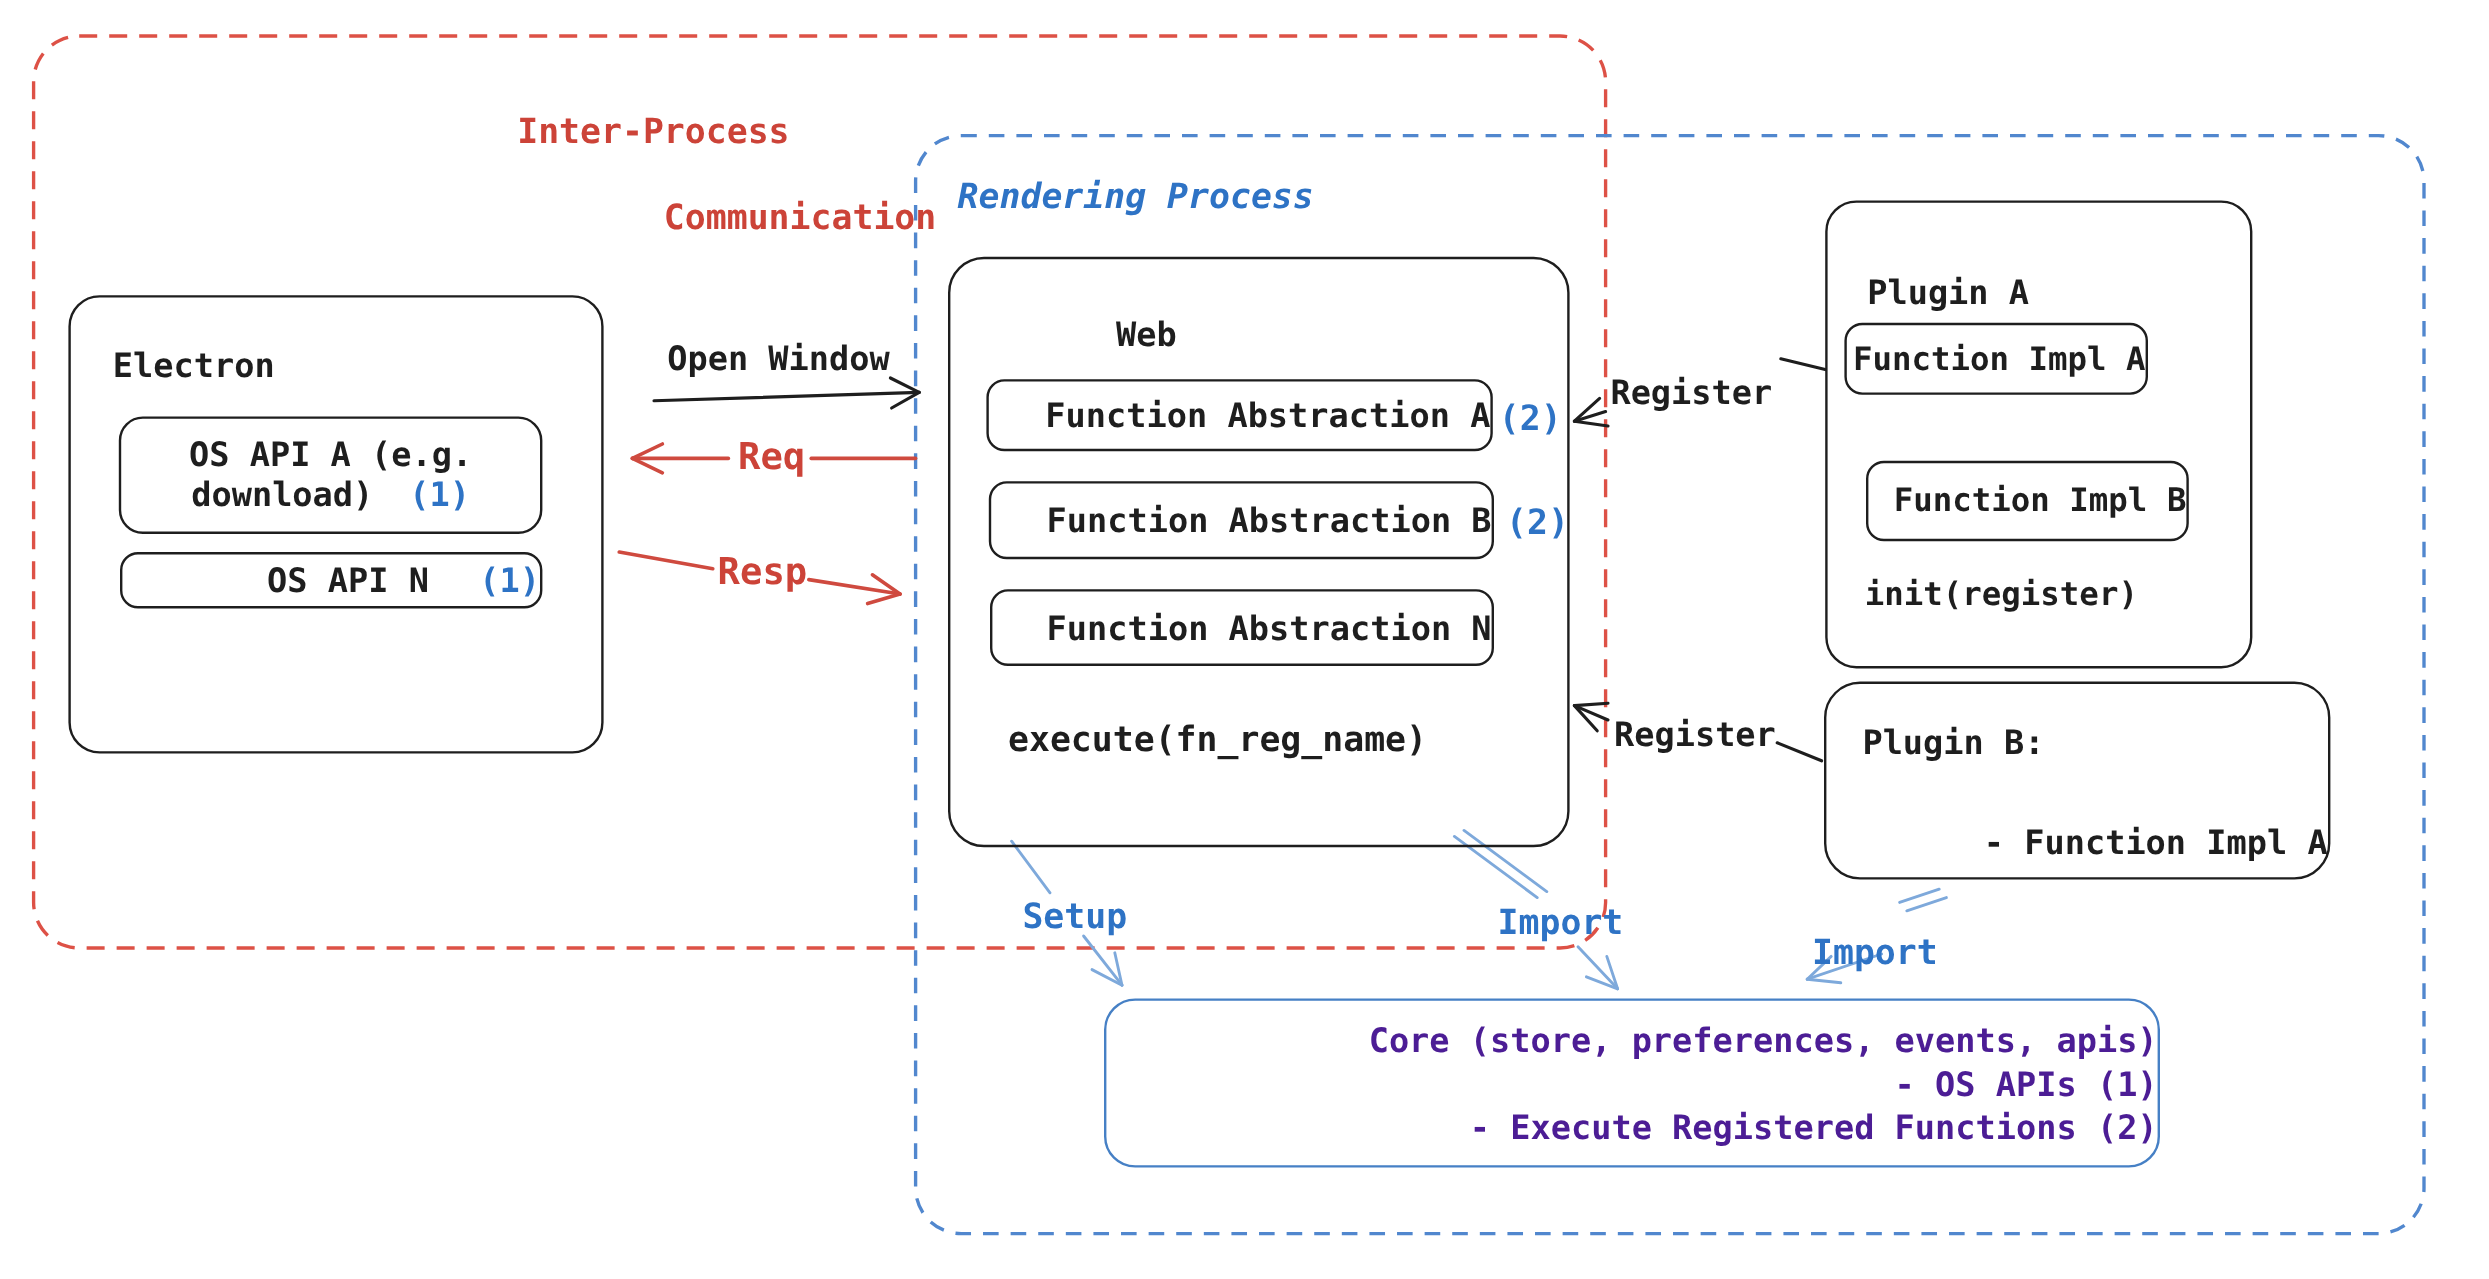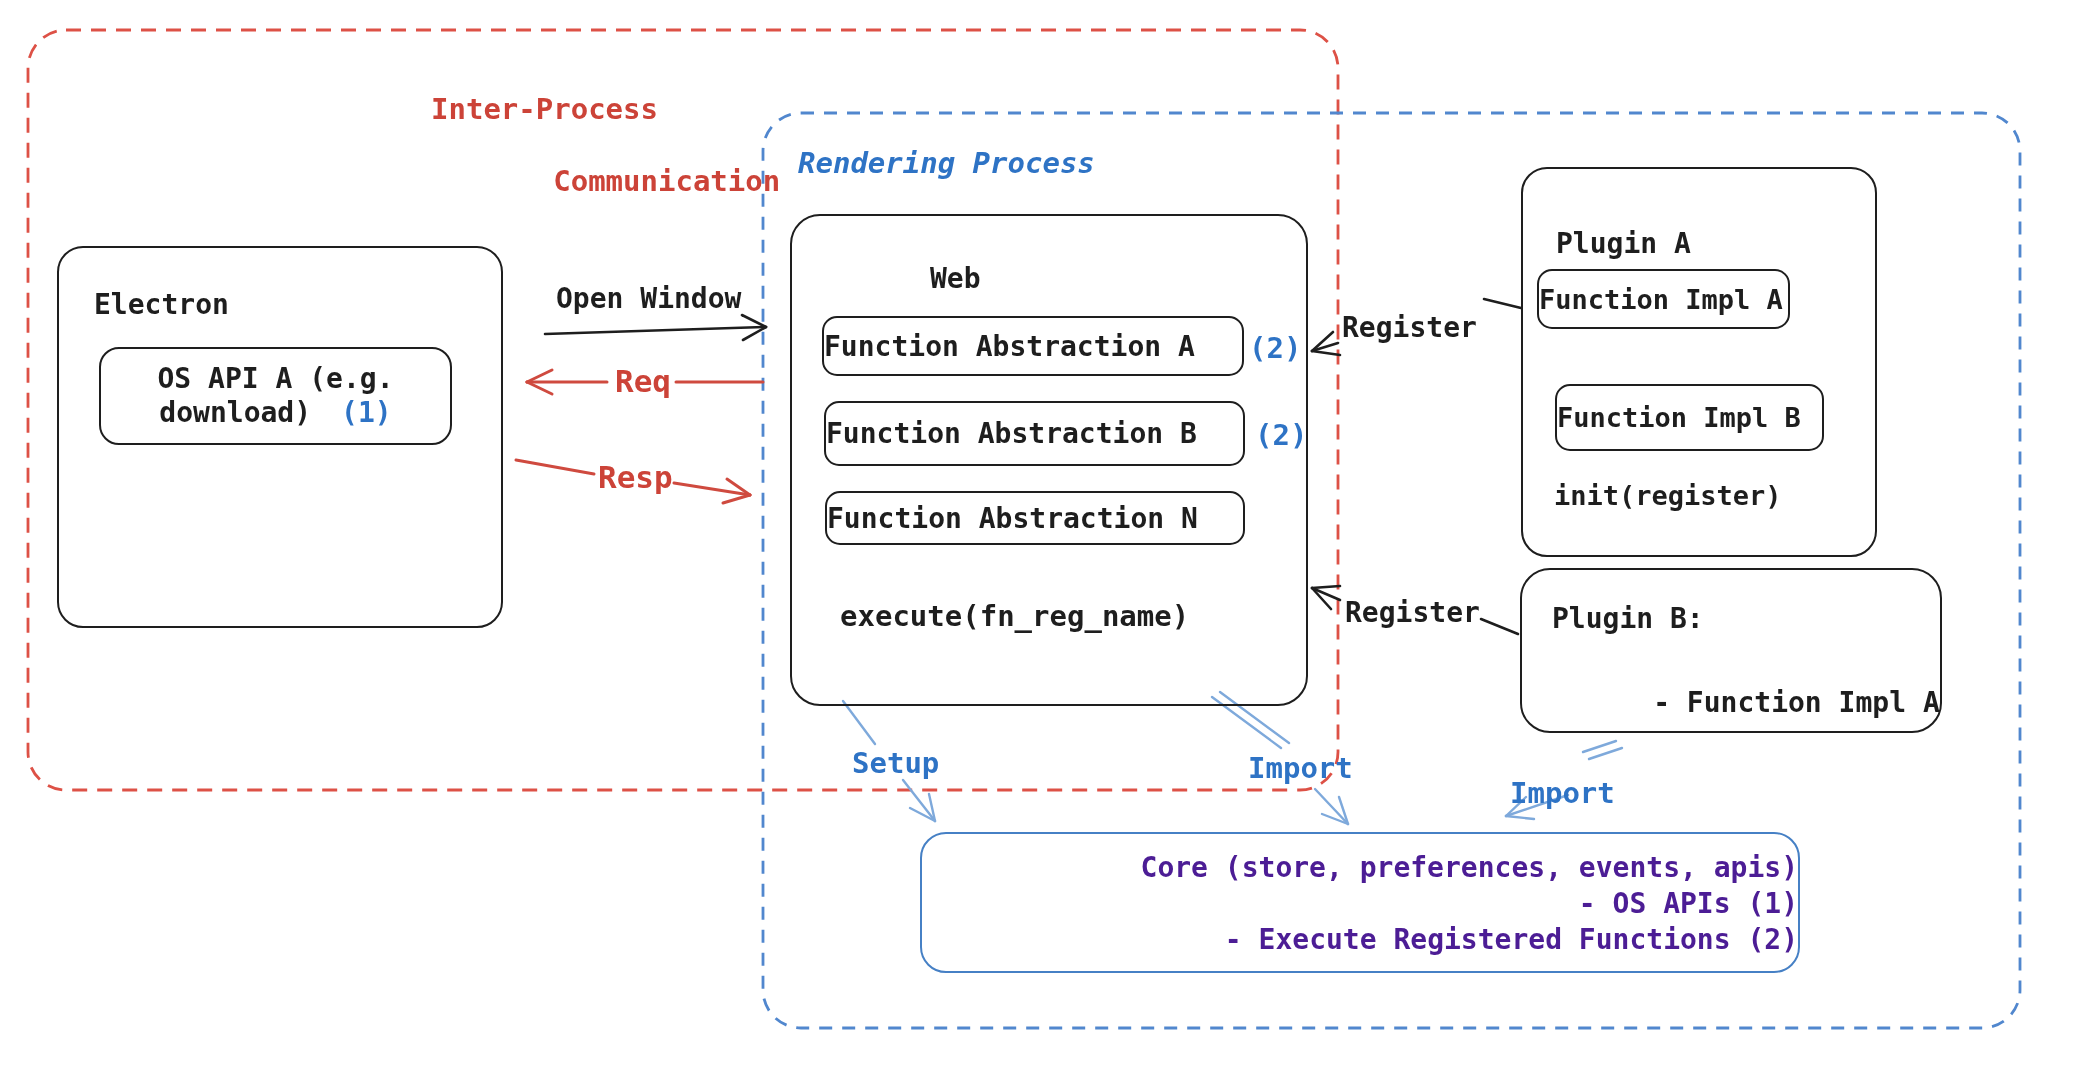--- a/index.html
+++ b/index.html
@@ -3,21 +3,21 @@
 <meta charset="utf-8">
 <style>
   html,body{margin:0;padding:0;background:#ffffff;}
   .canvas{
     position:relative;width:2074px;height:1066px;background:#ffffff;overflow:hidden;
     font-family:"DejaVu Sans Mono",monospace;font-weight:bold;color:#1e1e1e;
   }
   svg.overlay{position:absolute;left:0;top:0;width:2074px;height:1066px;pointer-events:none;}
   .box{position:absolute;border:2.6px solid #1e1e1e;border-radius:26px;background:transparent;box-sizing:border-box;}
   .subbox{position:absolute;border:2.4px solid #1e1e1e;border-radius:15px;background:transparent;box-sizing:border-box;
-          display:flex;align-items:center;justify-content:flex-start;text-align:center;font-size:28px;}
+          display:flex;align-items:center;justify-content:flex-end;text-align:center;font-size:28px;}
   .corebox{position:absolute;border:2.6px solid #4680c5;border-radius:26px;background:transparent;box-sizing:border-box;
            color:#4c1d95;font-size:28px;text-align:right;line-height:36px;padding-top:16px;}
   .lbl{position:absolute;white-space:pre;font-size:28px;line-height:34px;}
   .title-red{color:#cc4338;font-size:29px;line-height:36px;}
   .title-blue{color:#2e73c5;font-size:29px;font-style:italic;}
   .red{color:#cc4338;font-size:31px;}
   .blue{color:#2e73c5;}
   .badge{color:#2e73c5;}
   .fa-badge{position:absolute;font-size:29px;color:#2e73c5;}
   .api-lines{width:100%;text-align:center;font-size:28px;line-height:34px;}
@@ -97,31 +97,35 @@
   <div class="lbl title-blue" style="left:798px;top:146px;">Rendering Process</div>
 
   <div class="box" style="left:57px;top:246px;width:446px;height:382px;">
     <div class="lbl" style="left:35px;top:40px;">Electron</div>
     <div class="subbox" style="left:40px;top:99px;width:353px;height:98px;border-radius:20px;">
       <div class="api-lines">
         <span>OS API A (e.g.</span><br>
         <span>download)</span><span class="badge" style="margin-left:30px;">(1)</span>
       </div>
     </div>
+    <div class="subbox" style="left:41px;top:212px;width:352px;height:47px;">
+      <span>OS API N</span>
+      <span class="badge" style="margin-left:42px;">(1)</span>
+    </div>
   </div>
 
   <div class="box" style="left:790px;top:214px;width:518px;height:492px;border-radius:30px;">
     <div class="lbl" style="left:138px;top:46px;">Web</div>
     <div class="subbox" style="left:30px;top:100px;width:422px;height:60px;">
       <span>Function Abstraction A</span>
     </div>
     <div class="subbox" style="left:32px;top:185px;width:421px;height:65px;">
       <span>Function Abstraction B</span>
     </div>
-    <div class="subbox" style="left:33px;top:275px;width:420px;height:54px;">
+    <div class="subbox" style="left:33px;top:275px;width:420px;height:64px;">
       <span>Function Abstraction N</span>
     </div>
     <span class="fa-badge" style="left:457px;top:115px;">(2)</span>
     <span class="fa-badge" style="left:463px;top:202px;">(2)</span>
     <div class="lbl" style="left:48px;top:383px;font-size:29px;">execute(fn_reg_name)</div>
   </div>
 
   <div class="box" style="left:1521px;top:167px;width:356px;height:390px;">
     <div class="lbl" style="left:33px;top:58px;">Plugin A</div>
     <div class="subbox" style="left:14px;top:100px;width:253px;height:60px;font-size:27px;">

